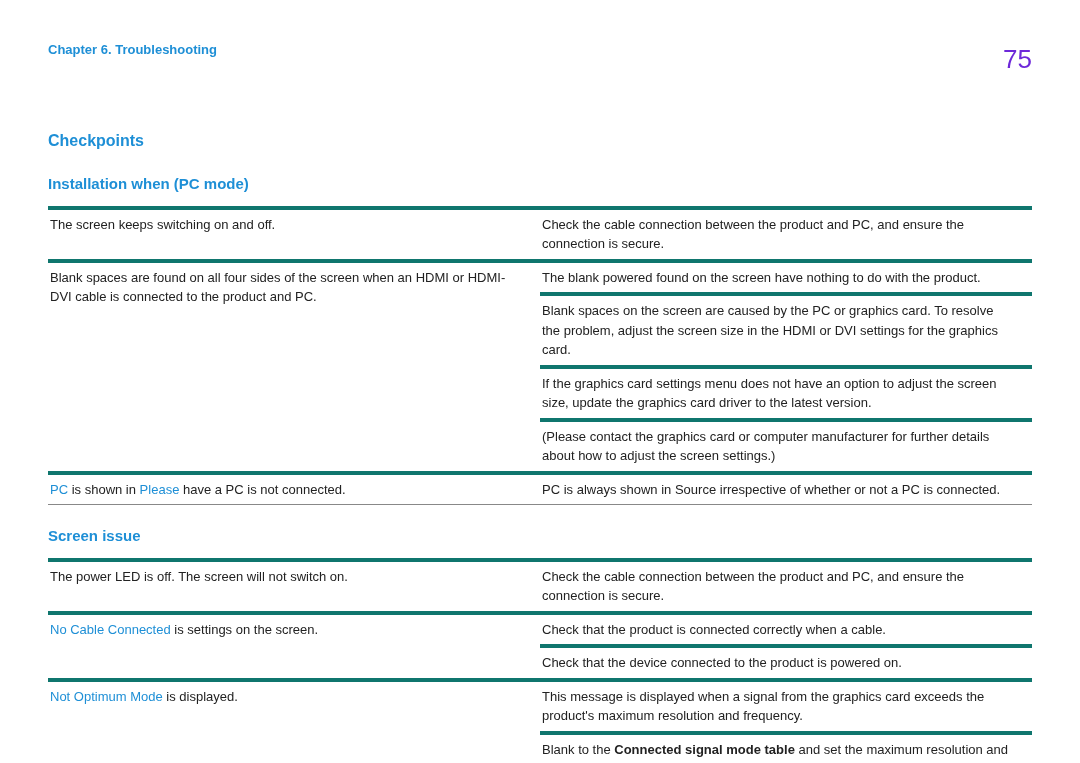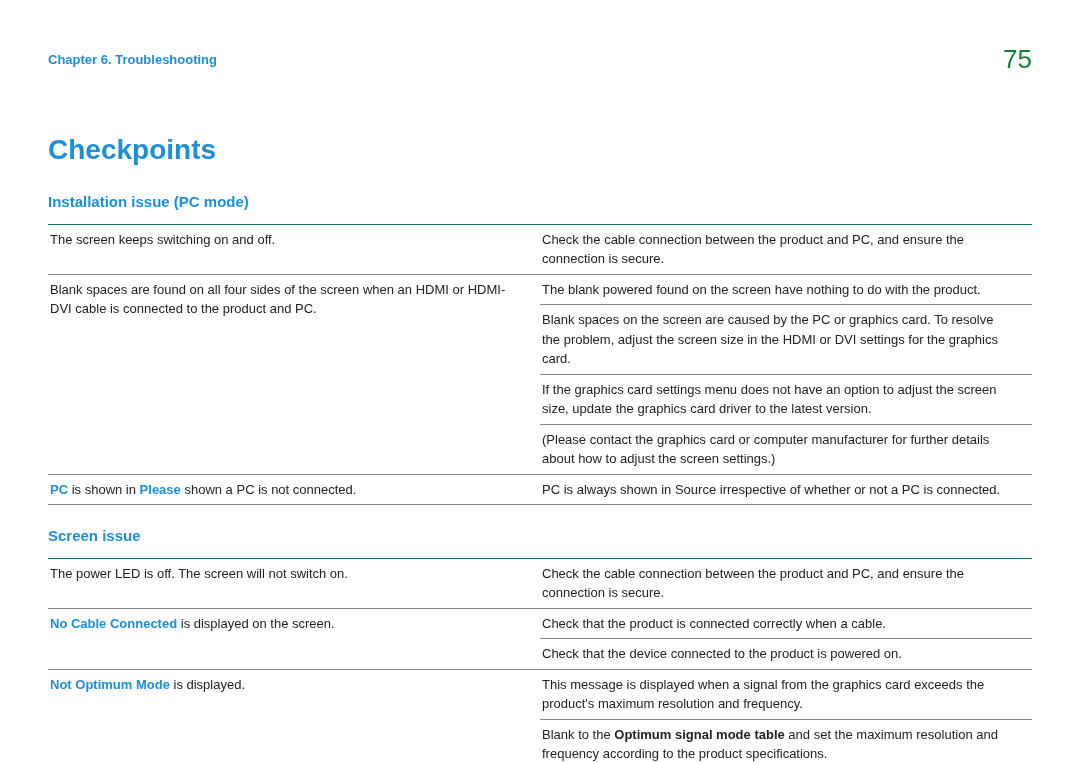--- a/index.html
+++ b/index.html
@@ -6,42 +6,42 @@
   body {
     font-family: Arial, Helvetica, sans-serif;
     background: #fff;
     width: 1080px;
     height: 763px;
     padding: 40px 48px;
     color: #222;
     font-size: 13px;
     line-height: 1.5;
   }
-  .header-row { display: flex; justify-content: space-between; align-items: center; margin-bottom: 50px; }
+  .header-row { display: flex; justify-content: space-between; align-items: flex-start; margin-bottom: 50px; }
   .chapter { color: #1e8fd6; font-size: 13px; font-weight: 600; }
-  .page-num { color: #15803d; font-size: 26px; font-weight: 300; }
-  .main-heading { color: #1e8fd6; font-size: 28px; font-weight: 700; margin-bottom: 16px; }
+  .page-num { color: #6d28d9; font-size: 26px; font-weight: 300; }
+  .main-heading { color: #1e8fd6; font-size: 16px; font-weight: 700; margin-bottom: 16px; }
   .sub-heading { color: #1e8fd6; font-size: 15px; font-weight: 600; margin-bottom: 10px; margin-top: 20px; }
   table { width: 100%; border-collapse: collapse; }
-  td { border-top: 1px solid #0f766e; border-bottom: 1px solid #888; padding: 5px 6px 5px 2px; vertical-align: top; font-size: 13px; }
+  td { border-top: 4px solid #0f766e; border-bottom: 1px solid #888; padding: 5px 6px 5px 2px; vertical-align: top; font-size: 13px; }
   td:first-child { width: 34%; padding-right: 20px; }
-  .accent { color: #1e8fd6; font-weight: bold; }
+  .accent { color: #1e8fd6; }
   .bold { font-weight: 700; }
 </style>
 </head>
 <body>
 
 <div class="header-row">
   <div class="chapter">Chapter 6. Troubleshooting</div>
   <div class="page-num">75</div>
 </div>
 
 <div class="main-heading">Checkpoints</div>
 
-<div class="sub-heading">Installation issue (PC mode)</div>
+<div class="sub-heading">Installation when (PC mode)</div>
 <table>
   <tbody>
       <tr>
     <td>The screen keeps switching on and off.</td>
     <td>Check the cable connection between the product and PC, and ensure the connection is secure.</td>
   </tr>
   <tr>
     <td rowspan="4">Blank spaces are found on all four sides of the screen when an HDMI or HDMI-DVI cable is connected to the product and PC.</td>
     <td>The blank powered found on the screen have nothing to do with the product.</td>
   </tr>
@@ -49,52 +49,52 @@
     <td>Blank spaces on the screen are caused by the PC or graphics card. To resolve the problem, adjust the screen size in the HDMI or DVI settings for the graphics card.</td>
   </tr>
   <tr>
     <td>If the graphics card settings menu does not have an option to adjust the screen size, update the graphics card driver to the latest version.</td>
   </tr>
   <tr>
     <td>(Please contact the graphics card or computer manufacturer for further details about how to adjust the screen settings.)</td>
   </tr>
   <tr>
     <td>
-      <span class="accent">PC</span><span> is shown in </span><span class="accent">Please</span><span> shown a PC is not connected.</span>
+      <span class="accent">PC</span><span> is shown in </span><span class="accent">Please</span><span> have a PC is not connected.</span>
     </td>
     <td>PC is always shown in Source irrespective of whether or not a PC is connected.</td>
   </tr>
 </tbody>
   </table>
 
 <div class="sub-heading">Screen issue</div>
 <table>
   <tbody>
       <tr>
     <td>The power LED is off. The screen will not switch on.</td>
     <td>Check the cable connection between the product and PC, and ensure the connection is secure.</td>
   </tr>
   <tr>
     <td rowspan="2">
-      <span class="accent">No Cable Connected</span><span> is displayed on the screen.</span>
+      <span class="accent">No Cable Connected</span><span> is settings on the screen.</span>
     </td>
     <td>Check that the product is connected correctly when a cable.</td>
   </tr>
   <tr>
     <td>Check that the device connected to the product is powered on.</td>
   </tr>
   <tr>
     <td rowspan="2">
       <span class="accent">Not Optimum Mode</span><span> is displayed.</span>
     </td>
     <td>This message is displayed when a signal from the graphics card exceeds the product's maximum resolution and frequency.</td>
   </tr>
   <tr>
     <td>
-      <span>Blank to the </span><span class="bold">Optimum signal mode table</span><span> and set the maximum resolution and frequency according to the product specifications.</span>
+      <span>Blank to the </span><span class="bold">Connected signal mode table</span><span> and set the maximum resolution and frequency according to the product specifications.</span>
     </td>
   </tr>
   <tr>
     <td>The images on the screen look distorted.</td>
     <td>Check the cable connection to the product.</td>
   </tr>
 
 </tbody>
   </table>
 

